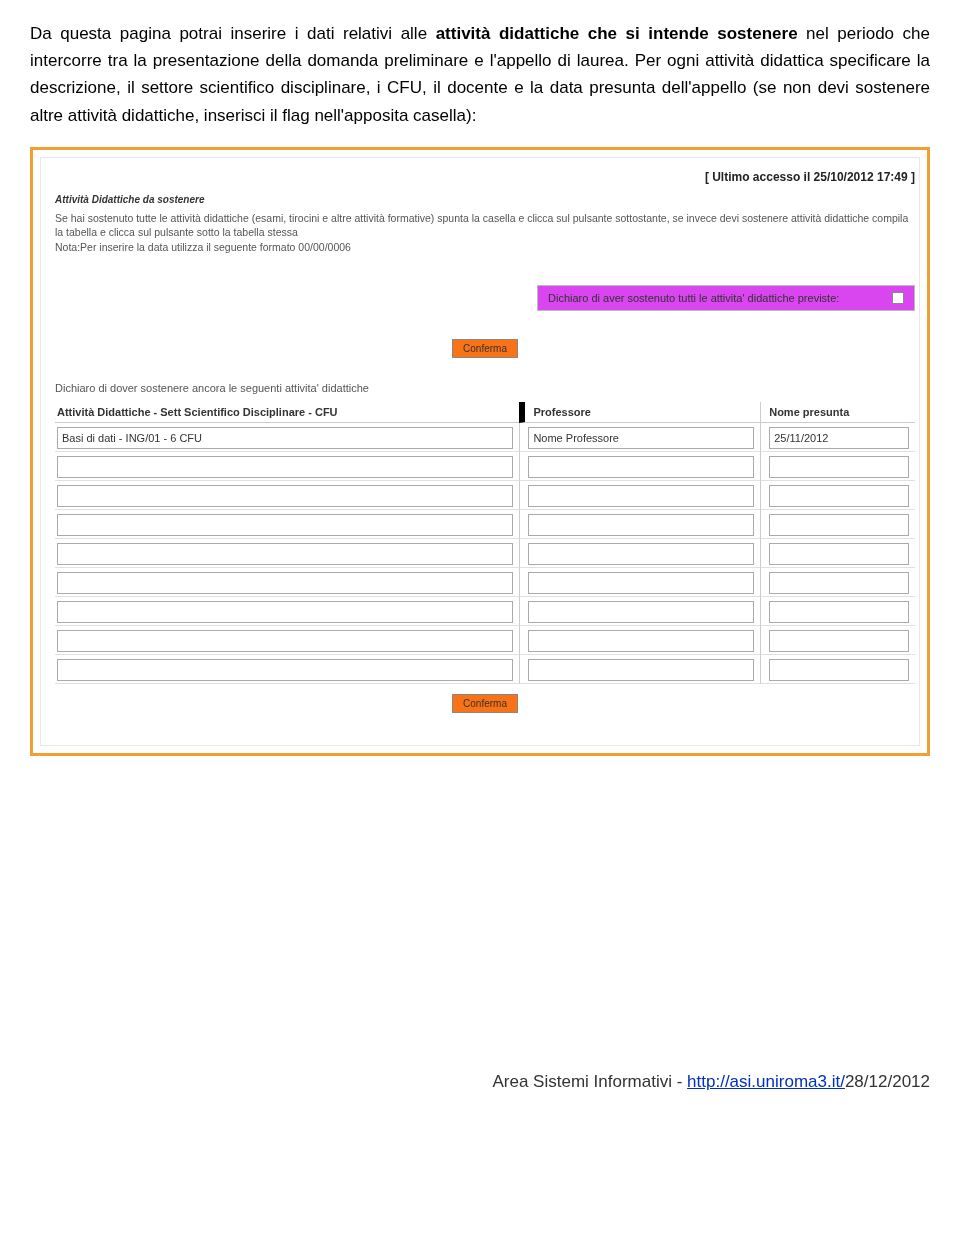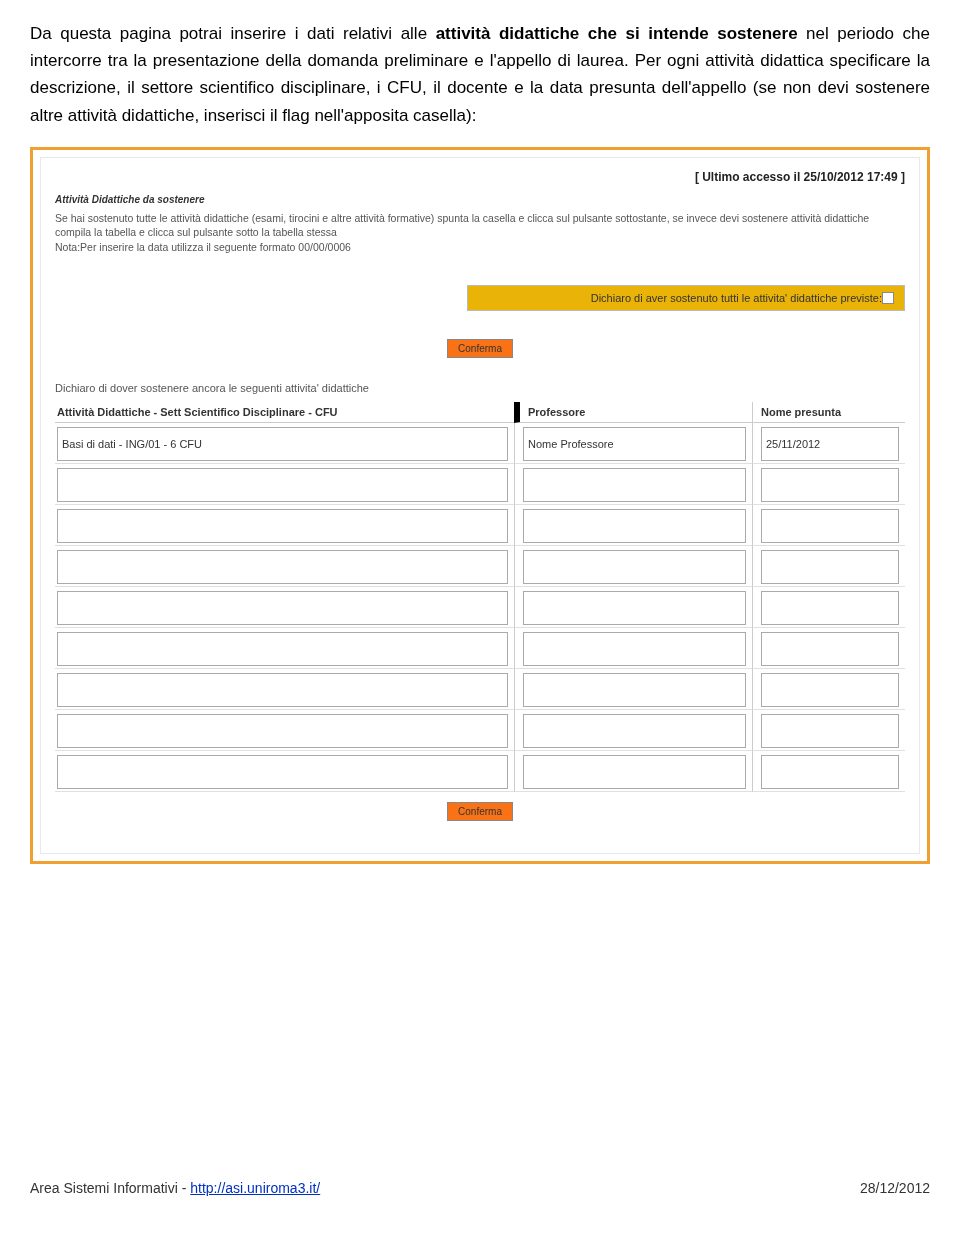--- a/index.html
+++ b/index.html
@@ -21,21 +21,21 @@
     margin-bottom: 18px;
   }
   .intro b { font-weight: bold; }
   .outer-border {
     border: 3px solid #f0a030;
     padding: 7px;
     background: #fff;
   }
   .inner-border {
     border: 1px solid #e8e8e8;
-    padding: 12px 14px 14px 14px;
+    padding: 12px 4px 14px 14px;
     font-size: 11px;
     color: #555;
     min-height: 560px;
     background: #fff;
   }
   .last-access {
     text-align: right;
     font-weight: bold;
     color: #222;
     font-size: 12px;
@@ -50,29 +50,29 @@
   }
   .instructions {
     font-size: 10.5px;
     line-height: 1.4;
     color: #555;
     margin-bottom: 30px;
   }
   .declare-box {
     border: 1px solid #bbb;
     padding: 6px 10px;
-    width: 438px;
+    width: 378px;
     margin-left: auto;
     display: flex;
     align-items: center;
-    justify-content: flex-end;
+    justify-content: space-between;
     font-size: 11px;
     color: #333;
     margin-bottom: 28px;
-    background: #eab308;
+    background: #d946ef;
   }
   .declare-box .chk {
     width: 12px; height: 12px;
     border: 1px solid #888;
     background: #fff;
     display: inline-block;
   }
   .confirm-row {
     text-align: center;
     margin: 10px 0 18px 0;
@@ -116,34 +116,34 @@
   table.activities td.col-prof,
   table.activities td.col-date {
     border-left: 1px solid #ccc;
     padding-left: 8px;
     margin-left: 36px;
   }
   .cell-input {
     width: 100%;
     border: 1px solid #aaa;
     background: #fff;
-    height: 34px;
+    height: 22px;
     font-size: 11px;
     padding: 1px 4px;
     color: #333;
     font-family: Arial, sans-serif;
   }
   .footer {
     position: relative;
     margin-top: 300px;
     padding: 6px 30px 14px 30px;
-    font-size: 14px;
+    font-size: 17px;
     color: #333;
     display: flex;
-    justify-content: space-between;
+    justify-content: flex-end;
   }
   .footer a { color: #0030c0; text-decoration: underline; cursor: pointer;}
 </style>
 </head>
 <body>
 
 <div class="page">
   <div class="intro">
     <span>Da questa pagina potrai inserire i dati relativi alle </span><b>attività didattiche che si intende sostenere</b><span> nel periodo che intercorre tra la presentazione della domanda preliminare e l'appello di laurea.</span>
     <span>Per ogni attività didattica specificare la descrizione, il settore scientifico disciplinare, i CFU, il docente e la data presunta dell'appello (se non devi sostenere altre attività didattiche, inserisci il flag nell'apposita casella):</span>

